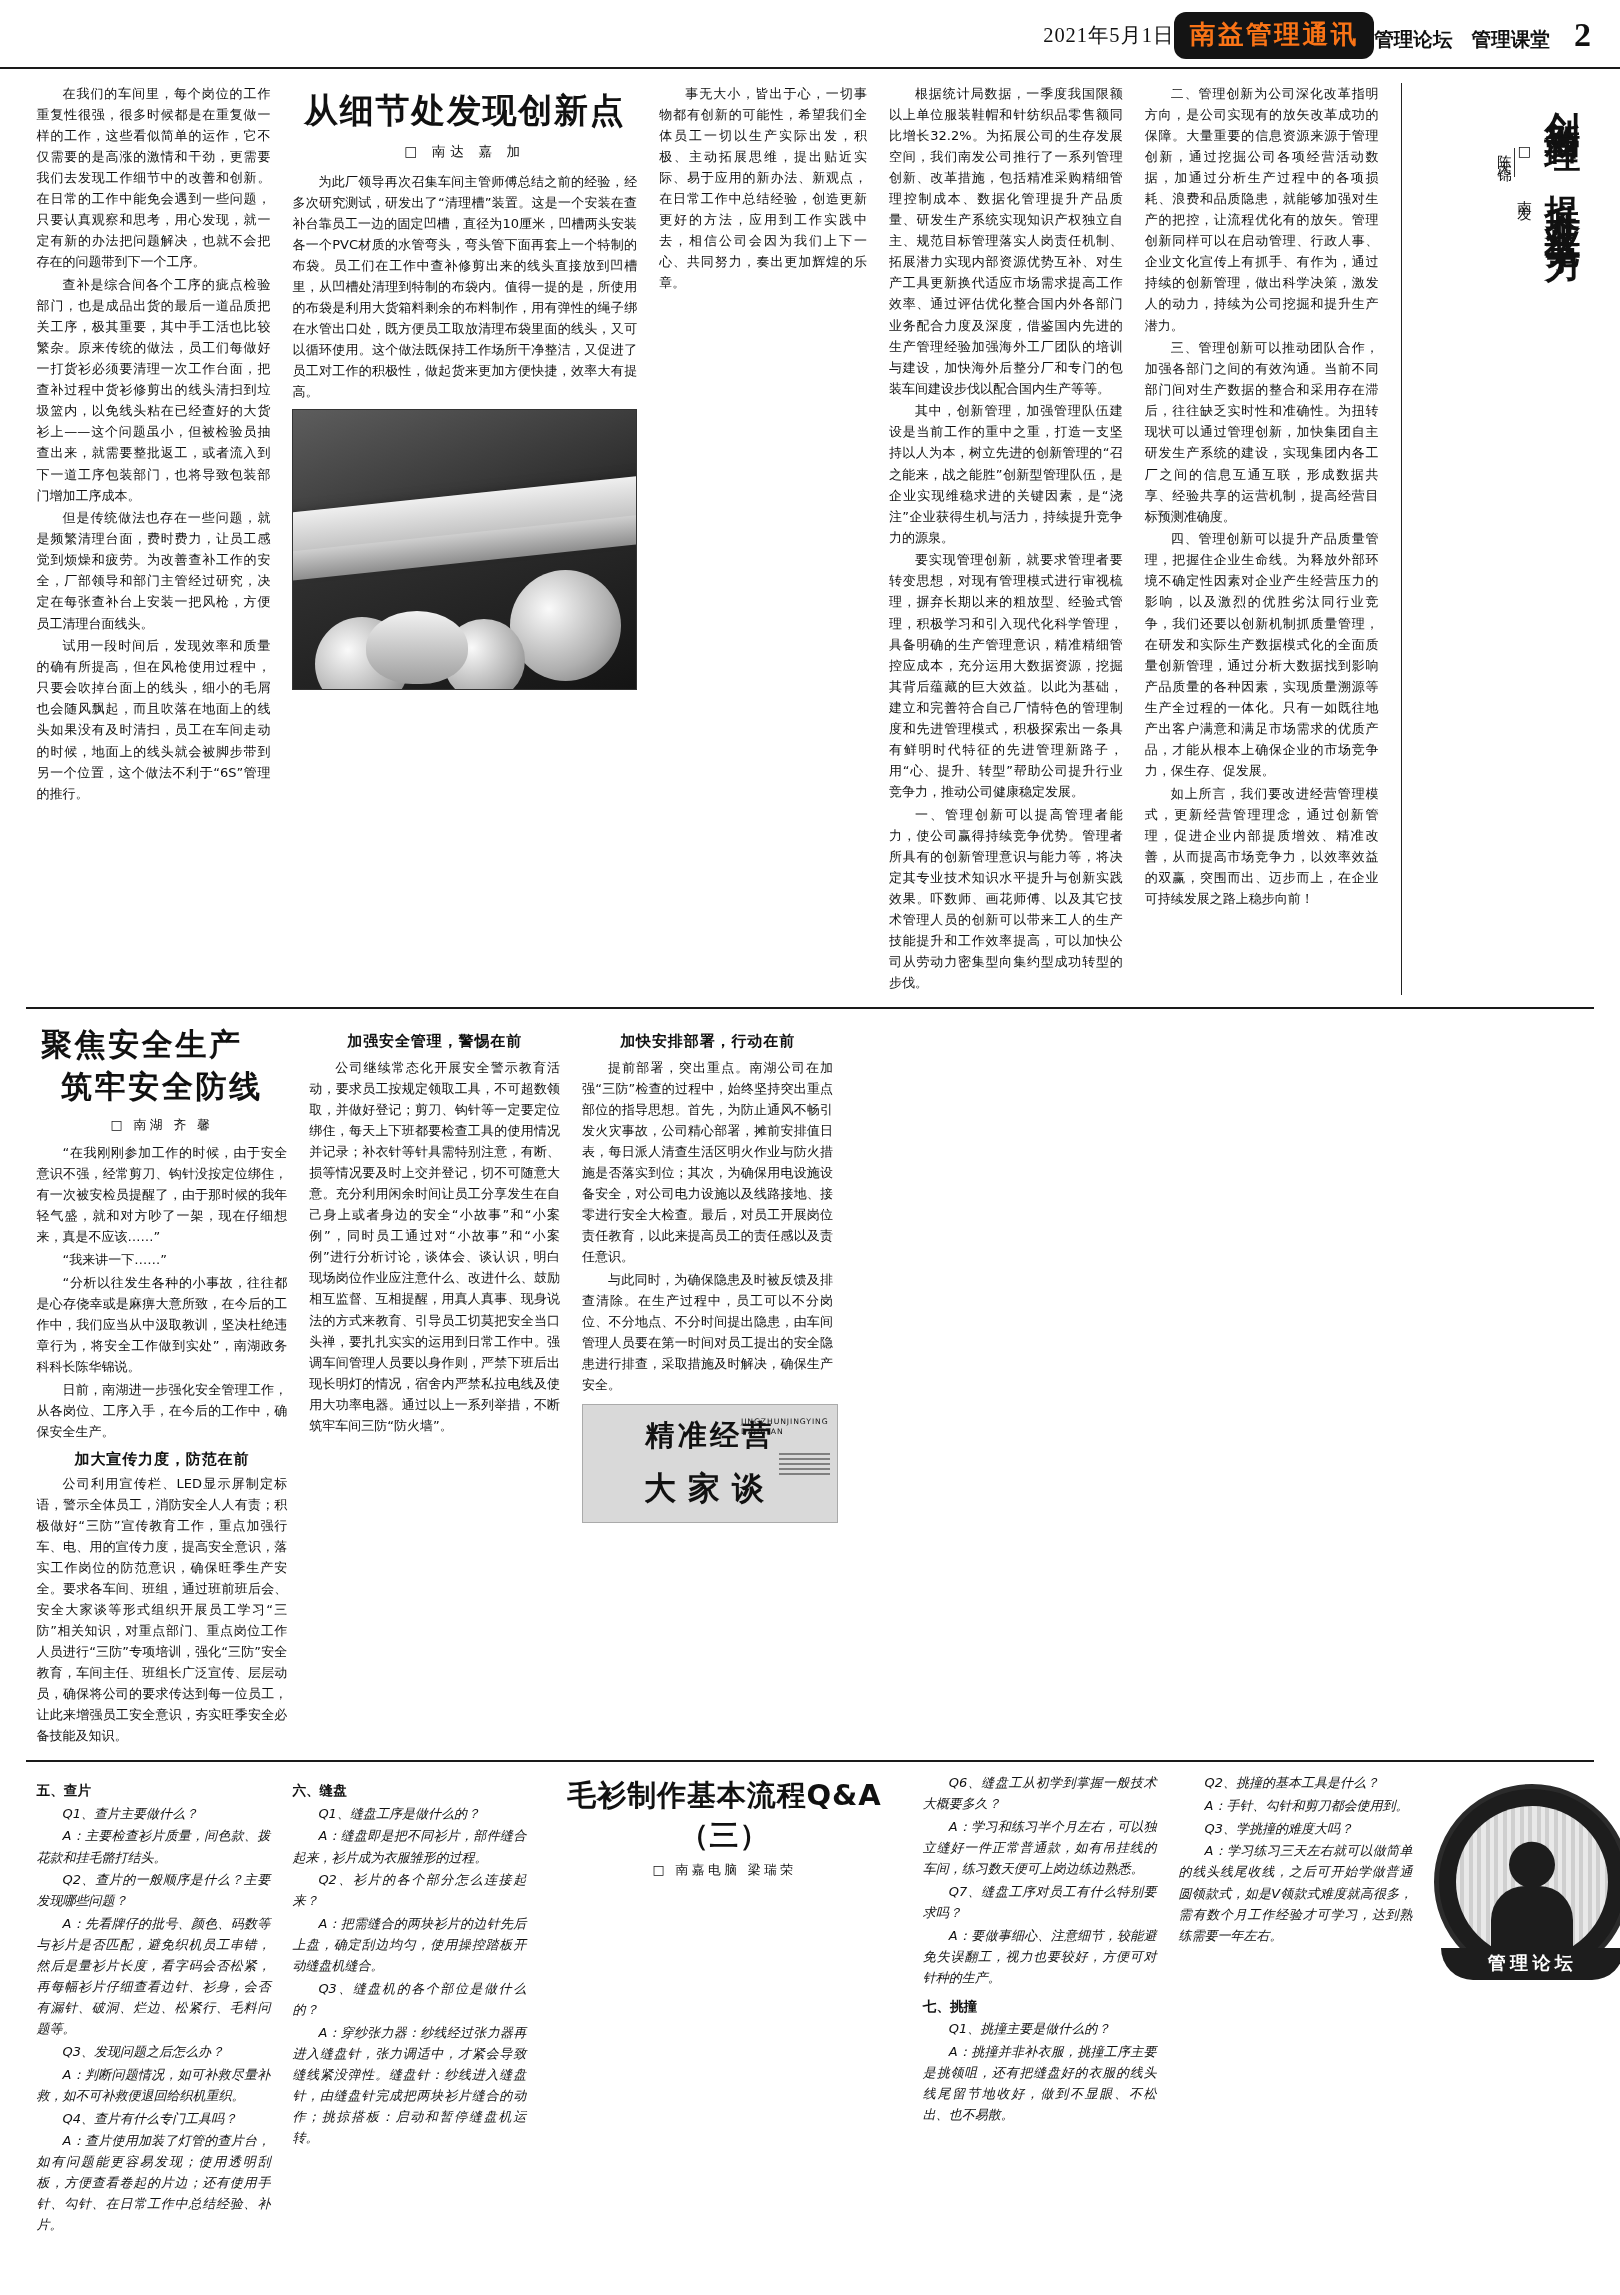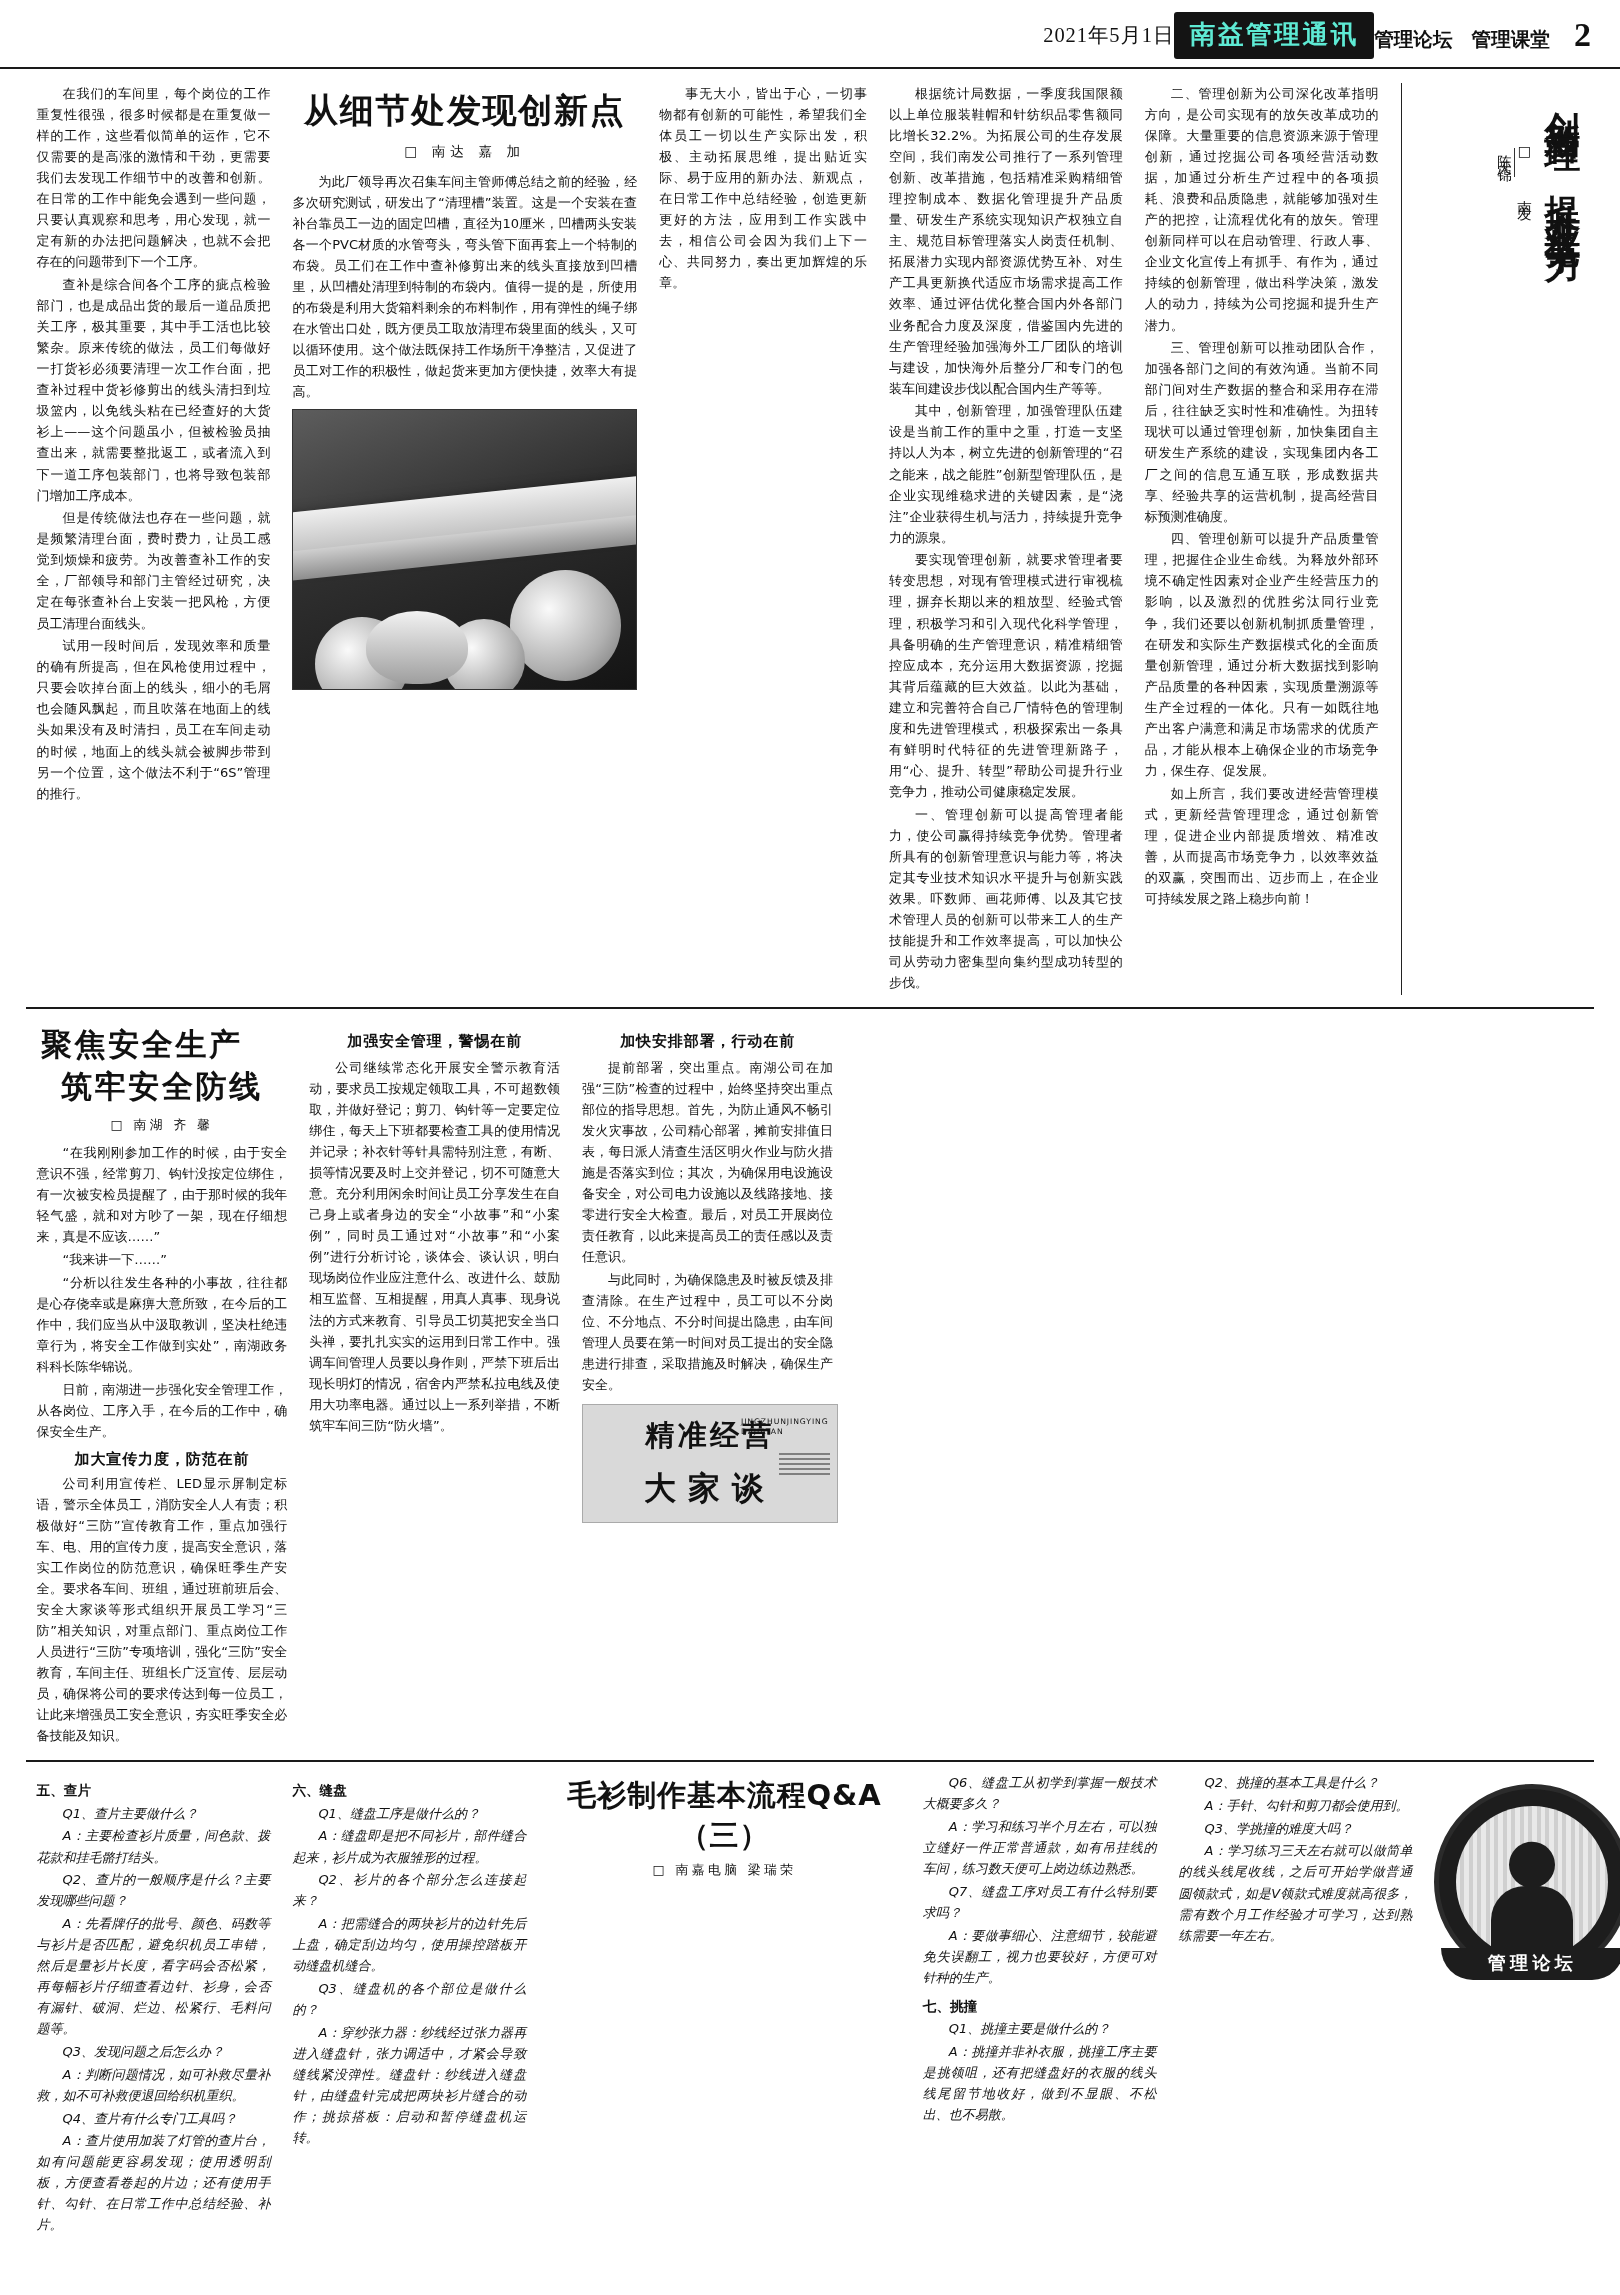--- a/index.html
+++ b/index.html
@@ -26,27 +26,27 @@
     padding: 12px 29px 8.5px 29px;
     border-bottom: 2.6px solid #1a1a1a;
     position: relative;
   }
   .masthead .date {
     font-size: 20.5px;
     letter-spacing: 0.9px;
   }
   .masthead .logo {
     background: #141414;
-    color: #5eead4;
+    color: #f97316;
     font-family: "DejaVu Serif", serif;
     font-weight: bold;
     font-size: 25.6px;
     letter-spacing: 2.6px;
     padding: 5.1px 15.3px 6.8px 15.3px;
-    border-radius: 3px;
+    border-radius: 12px;
   }
   .masthead .right {
     display: flex;
     align-items: baseline;
     gap: 19px;
     font-size: 19.6px;
     font-weight: bold;
   }
   .masthead .pageno {
     font-size: 34px;

